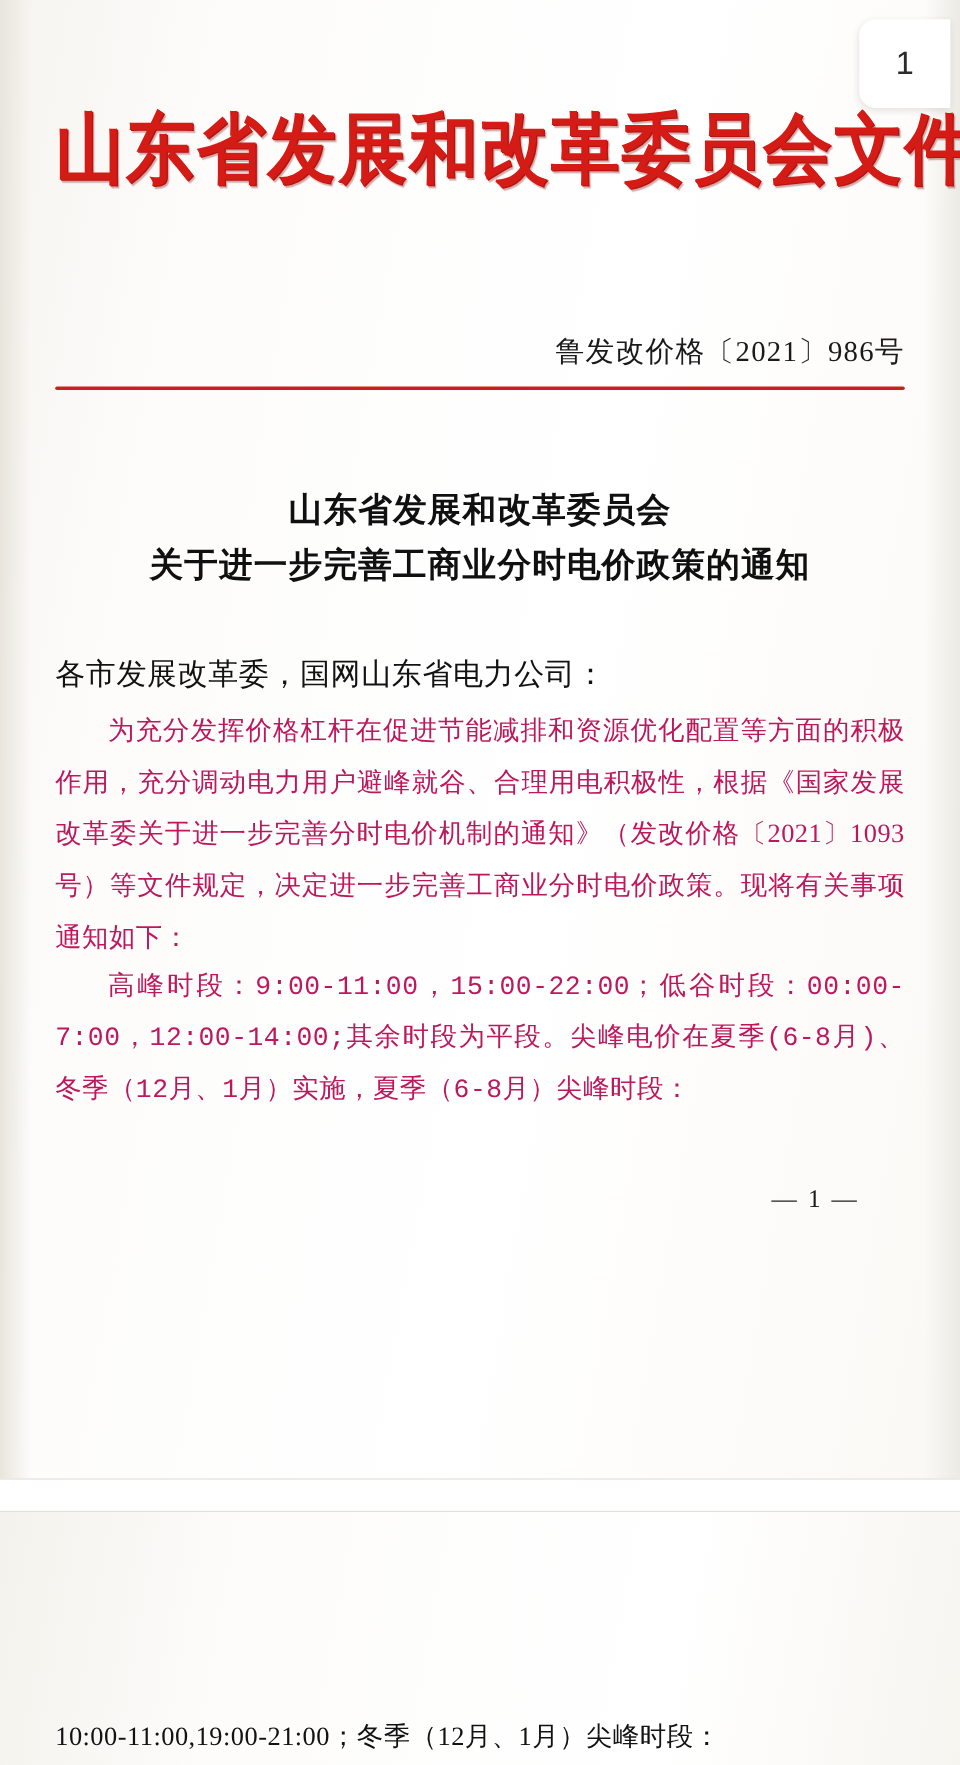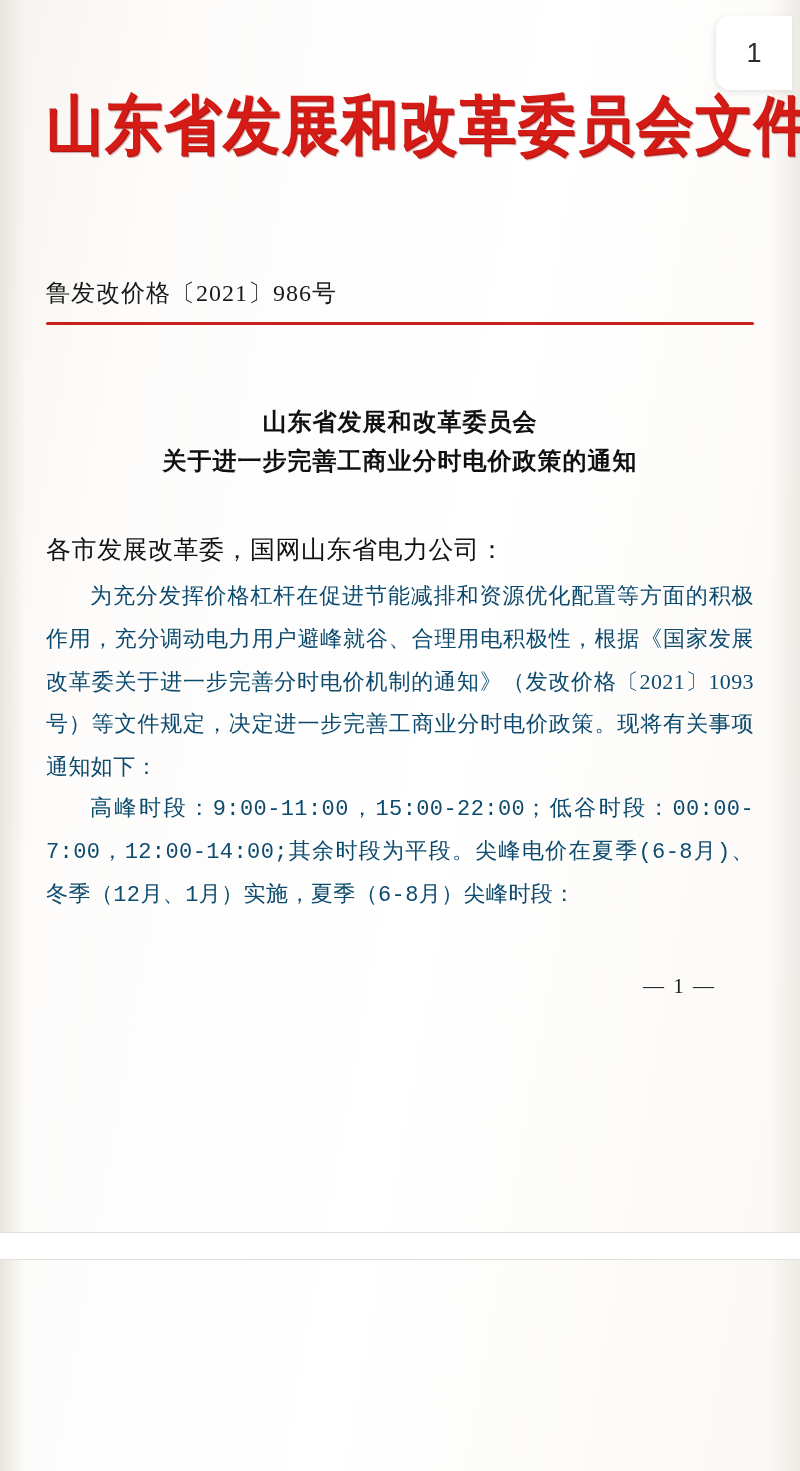--- a/index.html
+++ b/index.html
@@ -85,58 +85,58 @@
       2px 2px 1px rgba(120,10,8,0.35);
     white-space: nowrap;
     transform: scaleY(1.12);
     transform-origin: center top;
     line-height: 1.05;
   }
 
   
   .docnum {
     margin-top: 125px;
-    text-align: left;
+    text-align: right;
     font-size: 24px;
     color: #1a1a1a;
     letter-spacing: 1px;
   }
 
   .red-rule {
     margin-top: 13px;
     height: 3px;
     background: #c8201b;
     border-radius: 2px;
   }
 
   
   .title {
     margin-top: 78px;
     text-align: center;
     font-weight: bold;
-    font-size: 24px;
+    font-size: 28px;
     line-height: 1.65;
     color: #101010;
     letter-spacing: 1px;
   }
   .title .line2 { display: block; }
 
   
   .addressee {
     margin-top: 44px;
     font-size: 25px;
     line-height: 1.95;
     color: #121212;
     letter-spacing: 0.5px;
   }
   p.para {
     margin: 0;
     font-size: 22px;
     line-height: 1.95;
-    color: #0c4a6e;
+    color: #be185d;
     letter-spacing: 0.4px;
     text-align: justify;
     text-justify: inter-character;
   }
   p.indent { text-indent: 2em; }
 
   .section-head {
     margin-top: 4px;
     text-indent: 2em;
     font-size: 22px;
@@ -222,14 +222,17 @@
 
 
     <p class="para indent spaced">高峰时段：9:00-11:00，15:00-22:00；低谷时段：00:00-7:00，12:00-14:00;其余时段为平段。尖峰电价在夏季(6-8月)、冬季（12月、1月）实施，夏季（6-8月）尖峰时段：</p>
 
     <div class="page-marker">— 1 —</div>
 
   </div>
 
   <div class="page-gap"></div>
 
+  <div class="next-page">
+    <div class="np-line">10:00-11:00,19:00-21:00；冬季（12月、1月）尖峰时段：</div>
+  </div>
 
 </div>
 
 </body></html>

